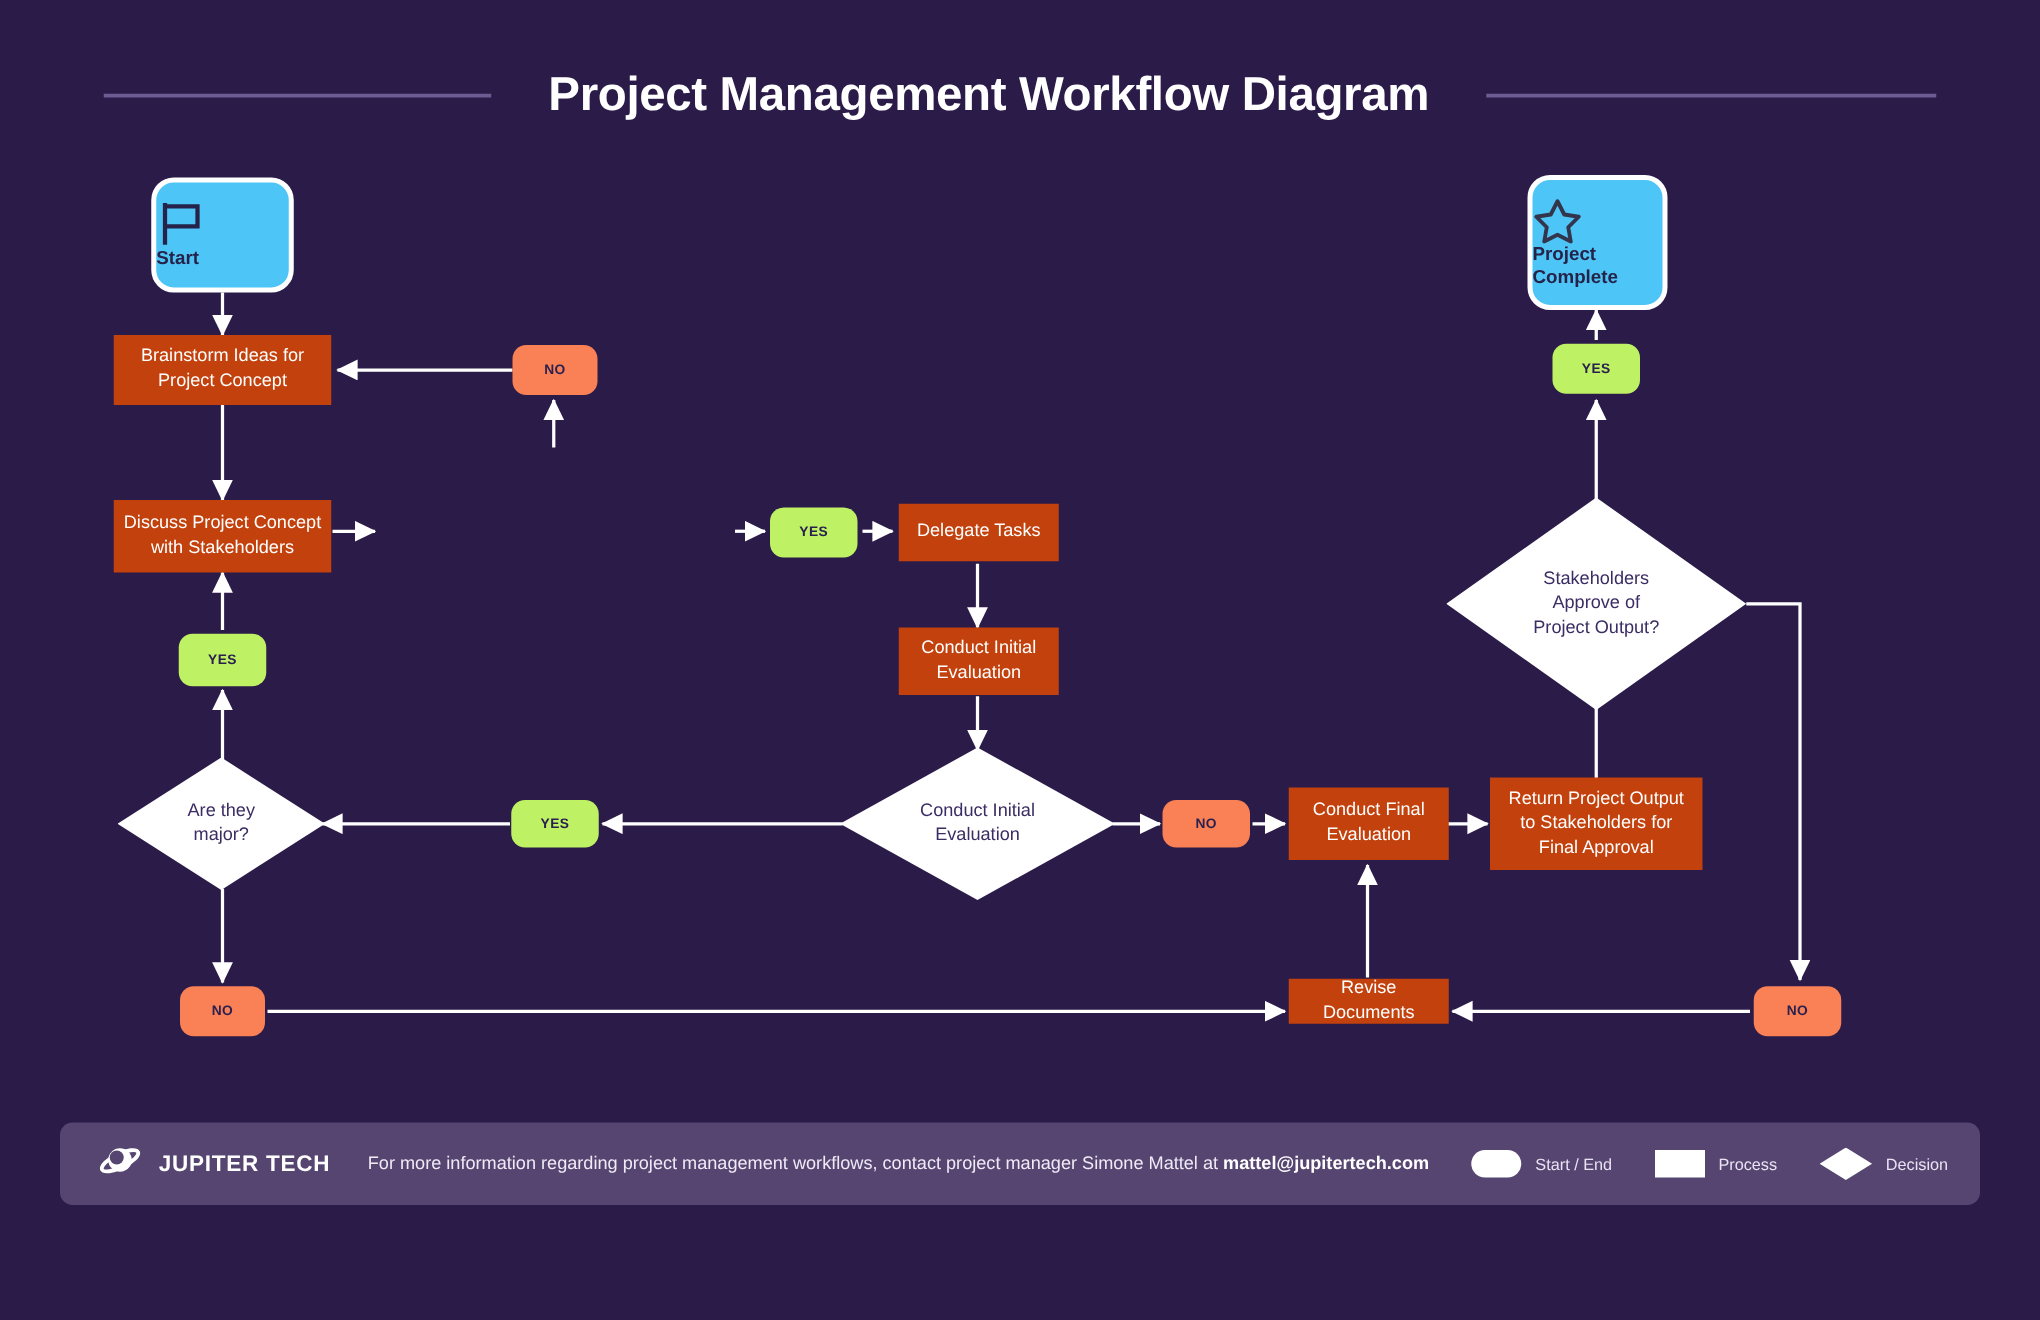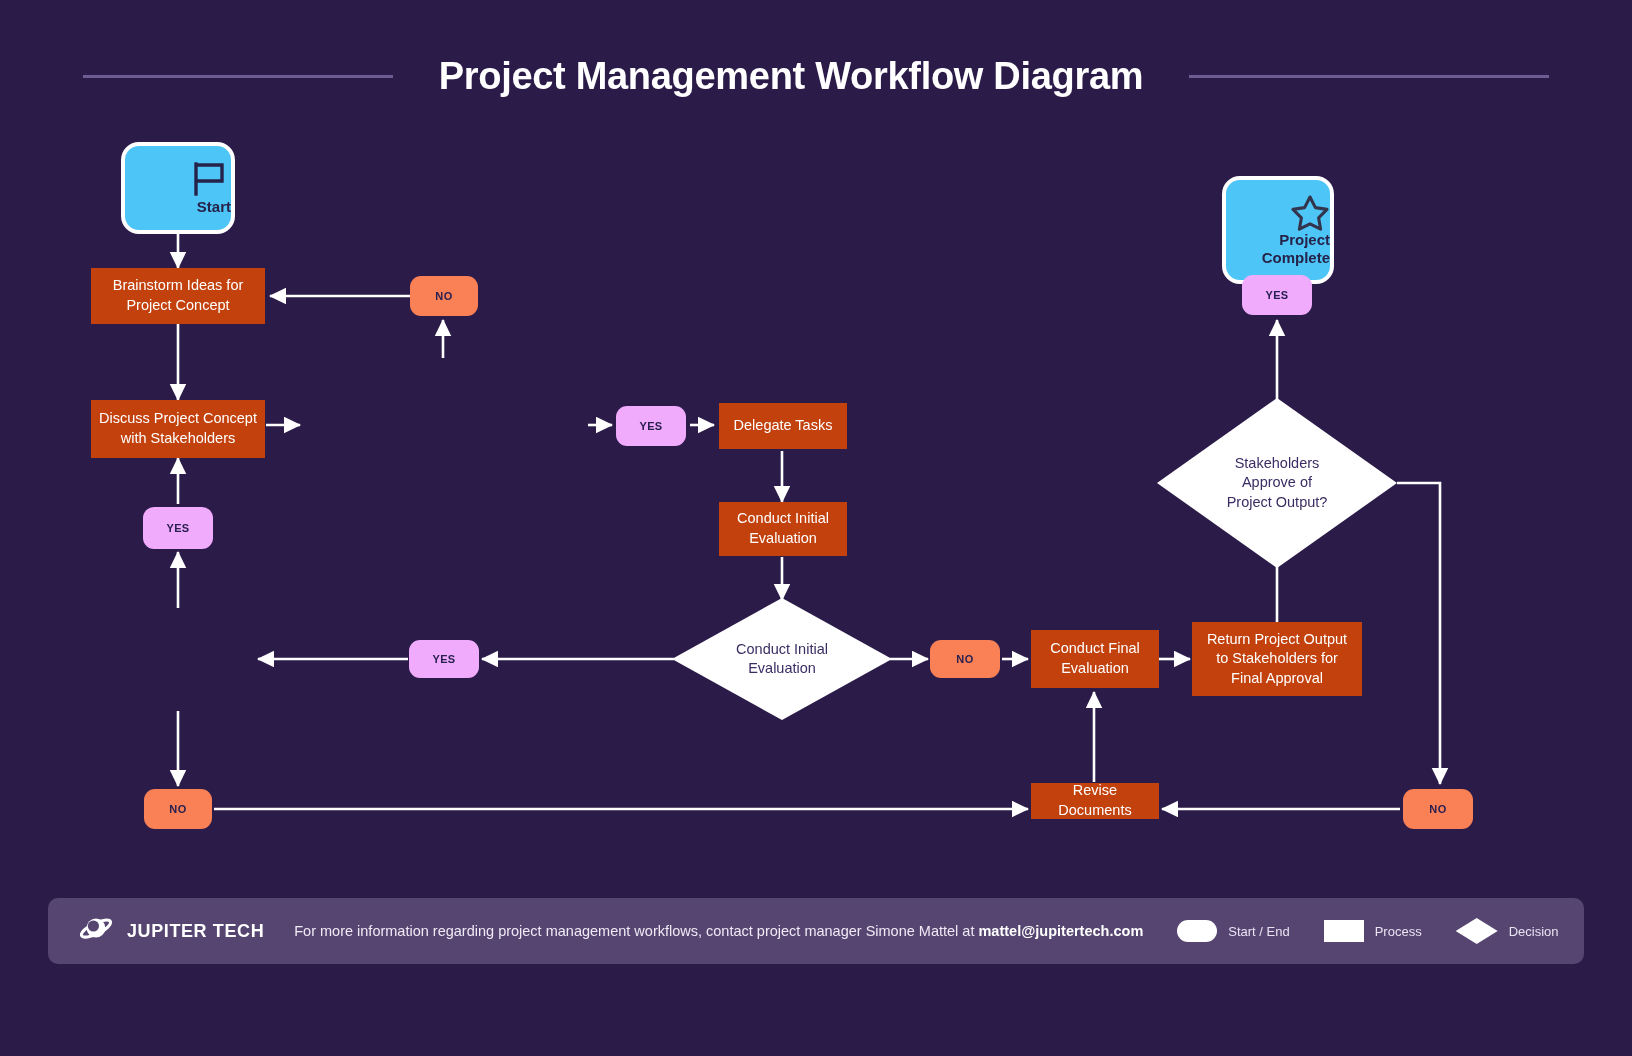--- a/index.html
+++ b/index.html
@@ -34,21 +34,21 @@
 
   
   .node { position: absolute; }
 
   
   .terminal {
     background: #4ec5f7;
     border: 4px solid #ffffff;
     border-radius: 18px;
     display: flex; flex-direction: column;
-    align-items: flex-end; justify-content: center;
+    align-items: flex-start; justify-content: center;
     color: #25234a;
     font-weight: bold;
     text-align: center;
   }
   .terminal .tlabel { font-size: 15px; line-height: 1.2; }
   .terminal svg { display: block; }
 
   
   .process {
     background: #c2410c;
@@ -76,21 +76,21 @@
   }
 
   
   .pill {
     border-radius: 11px;
     display: flex; align-items: center; justify-content: center;
     font-size: 11px; font-weight: bold;
     color: #2a2050;
     letter-spacing: 0.4px;
   }
-  .pill.yes { background: #f0abfc; text-align: right; }
+  .pill.yes { background: #bef264; text-align: right; }
   .pill.no  { background: #fa8055; }
 
   
   #wires { position: absolute; left: 0; top: 0; width: 1632px; height: 1056px;
            pointer-events: none; }
 
   
   #footer {
     position: absolute; left: 48px; top: 898px;
     width: 1536px; height: 66px;
@@ -189,21 +189,21 @@
   <div class="node terminal" style="left:121px; top:142px; width:114px; height:92px;">
     <span>
       <svg width="42" height="38" viewBox="0 0 42 38">
         <path d="M7,4 L7,34" stroke="#25234a" stroke-width="3.4" fill="none" stroke-linecap="square"></path>
         <path d="M7,5 L33,5 L33,21 L7,21" stroke="#25234a" stroke-width="3.4" fill="none" stroke-linejoin="miter"></path>
       </svg>
     </span>
     <span class="tlabel">Start</span>
   </div>
 
-  <div class="node terminal" style="left:1222px; top:140px; width:112px; height:108px;margin-top:36px;">
+  <div class="node terminal" style="left:1222px; top:140px; width:112px; height:108px;">
     <span>
       <svg width="40" height="38" viewBox="0 0 40 38">
         <path d="M20,4 L25.4,14.6 L37,16.4 L28.6,24.8 L30.6,36.2 L20,30.8 L9.4,36.2
                  L11.4,24.8 L3,16.4 L14.6,14.6 Z" fill="none" stroke="#33354d" stroke-width="3.1" stroke-linejoin="round"></path>
       </svg>
     </span>
     <span class="tlabel">Project</span>
     <span class="tlabel">Complete</span>
   </div>
 
@@ -229,20 +229,24 @@
 
   <div class="node process" style="left:1192px; top:622px; width:170px; height:74px;">
     <span>Return Project Output to Stakeholders for Final Approval</span>
   </div>
 
   <div class="node process" style="left:1031px; top:783px; width:128px; height:36px;">
     <span>Revise Documents</span>
   </div>
 
 
+  <div class="decision" style="left:94px; top:606px; width:166px; height:106px;">
+    <div class="dshape"></div>
+    <div class="dtext" style="padding:0 34px;">Are they major?</div>
+  </div>
 
   <div class="decision" style="left:672px; top:598px; width:220px; height:122px;">
     <div class="dshape"></div>
     <div class="dtext" style="padding:0 62px;">Conduct Initial Evaluation</div>
   </div>
 
   <div class="decision" style="left:1157px; top:398px; width:240px; height:170px;">
     <div class="dshape"></div>
     <div class="dtext" style="padding:0 62px;">Stakeholders Approve of Project Output?</div>
   </div>

